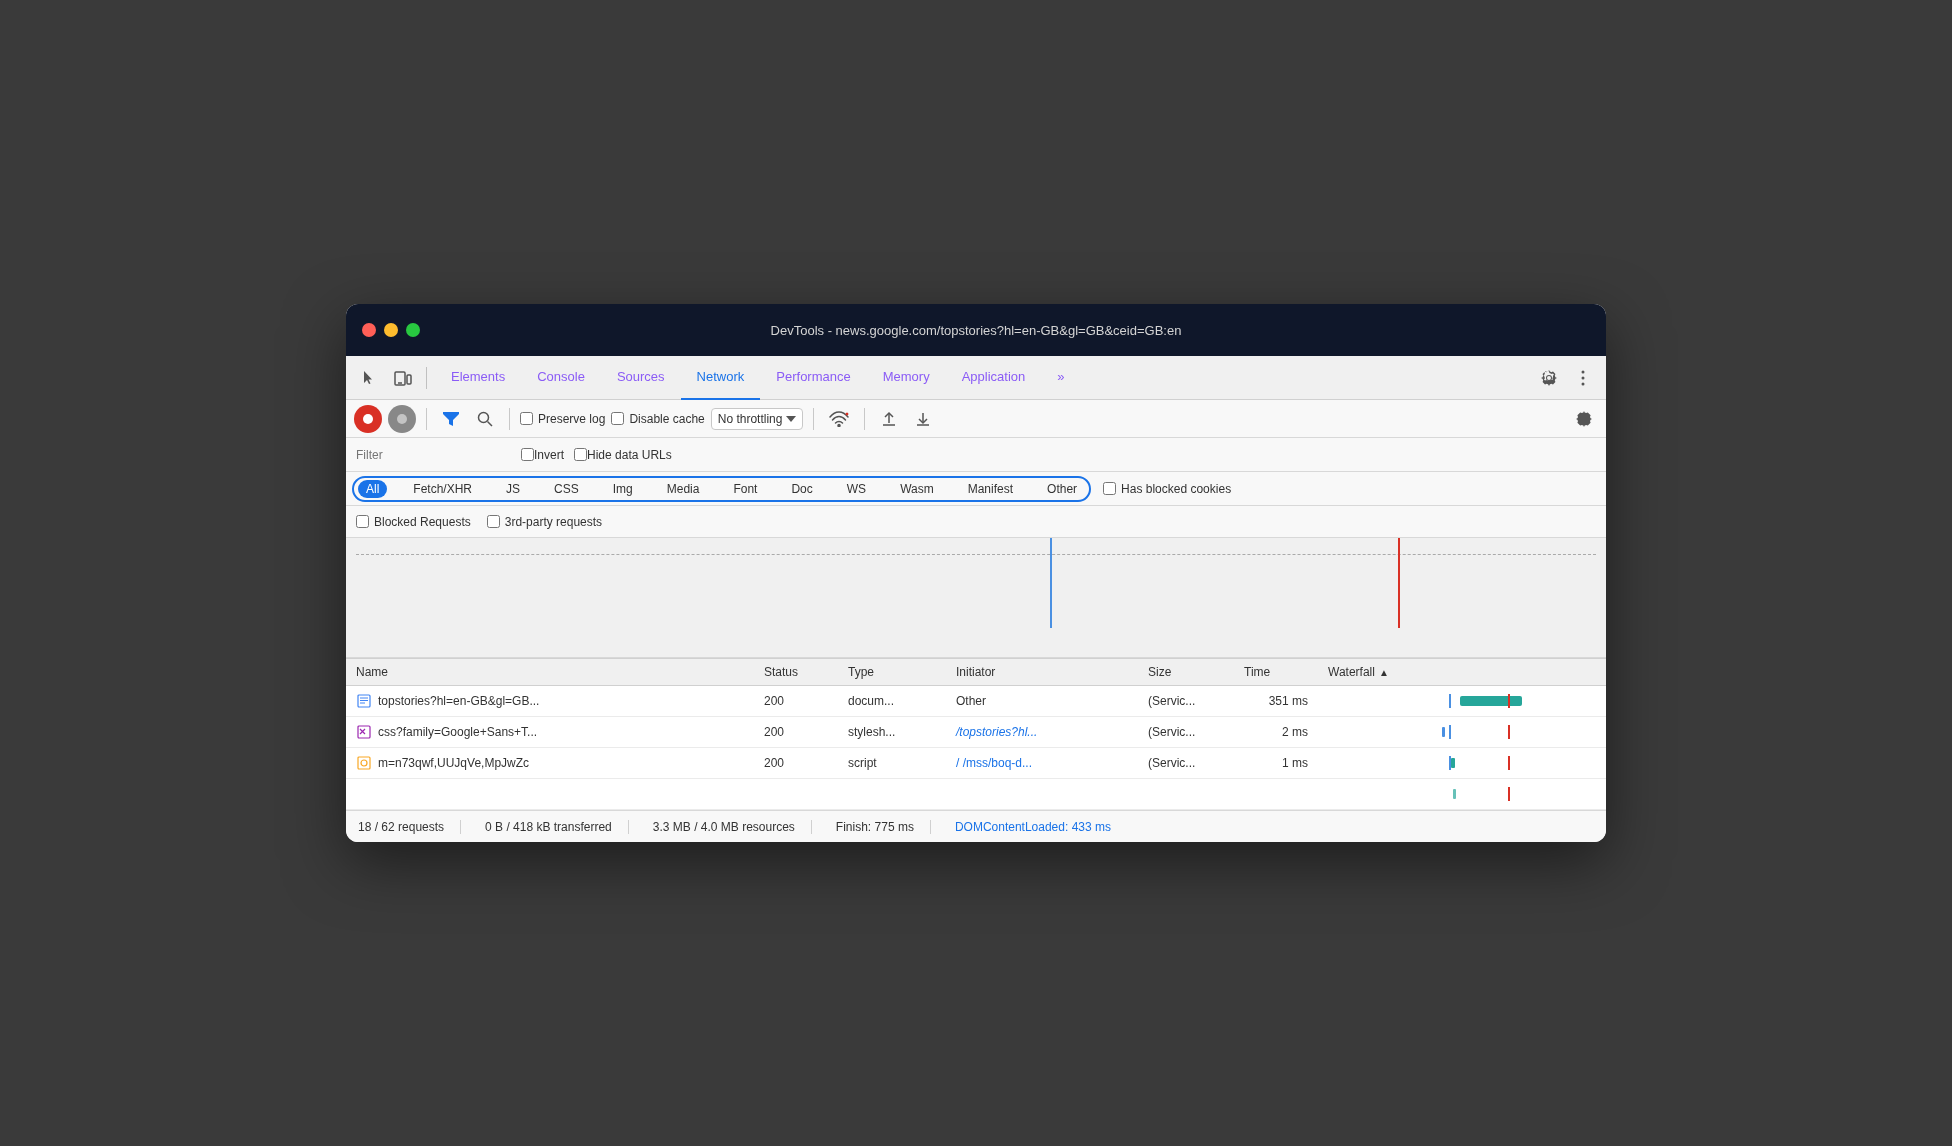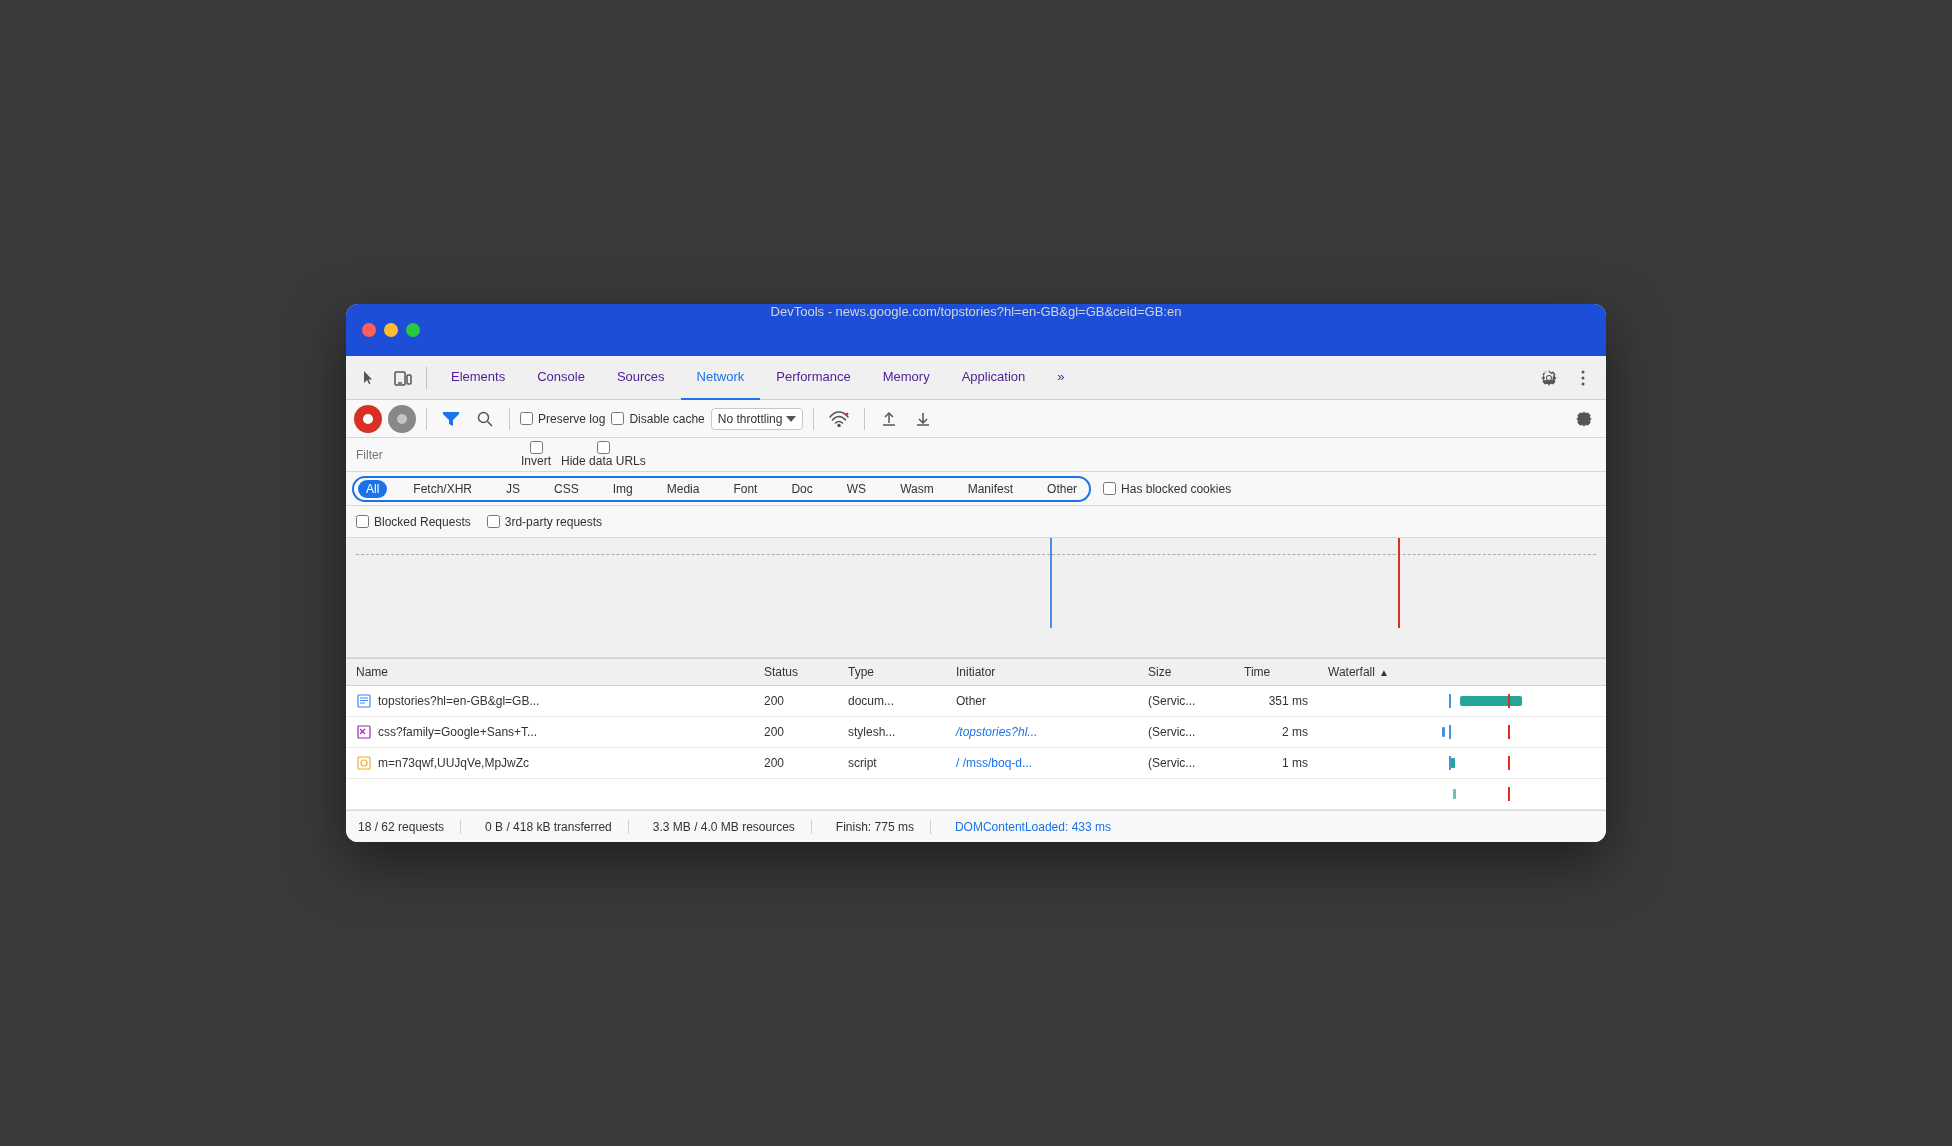--- a/index.html
+++ b/index.html
@@ -13,23 +13,24 @@
     }
     .window {
       width: 1260px;
       background: #ffffff;
       border-radius: 12px;
       overflow: hidden;
       box-shadow: 0 20px 60px rgba(0,0,0,0.5);
     }
     
     .title-bar {
-      background: #1d4ed8;
+      background: #0f172a;
       height: 52px;
       display: flex;
+      align-items: center;
       padding: 0 16px;
       position: relative;
     }
     .traffic-lights {
       display: flex;
       gap: 8px;
       align-items: center;
     }
     .traffic-light {
       width: 14px;
@@ -80,21 +81,21 @@
       display: flex;
       align-items: center;
       gap: 0;
     }
     .nav-tab {
       padding: 0 16px;
       height: 44px;
       display: flex;
       align-items: center;
       font-size: 13px;
-      color: #4c1d95;
+      color: #8b5cf6;
       cursor: pointer;
       border-bottom: 2px solid transparent;
       white-space: nowrap;
     }
     .nav-tab.active {
       color: #1a73e8;
       border-bottom: 2px solid #1a73e8;
     }
     .toolbar-spacer { flex: 1; }
     .toolbar-right-icons {
@@ -207,21 +208,20 @@
       border: none;
       background: transparent;
       outline: none;
       min-width: 120px;
     }
     .filter-checkbox-group {
       display: flex;
       align-items: center;
       font-size: 12px;
       color: #333;
-      flex-direction: column;
     }
     
     .type-filter-bar {
       background: #f8f8f8;
       border-bottom: 1px solid #d8d8d8;
       display: flex;
       align-items: center;
       height: 34px;
       padding: 0 6px;
       gap: 0;

